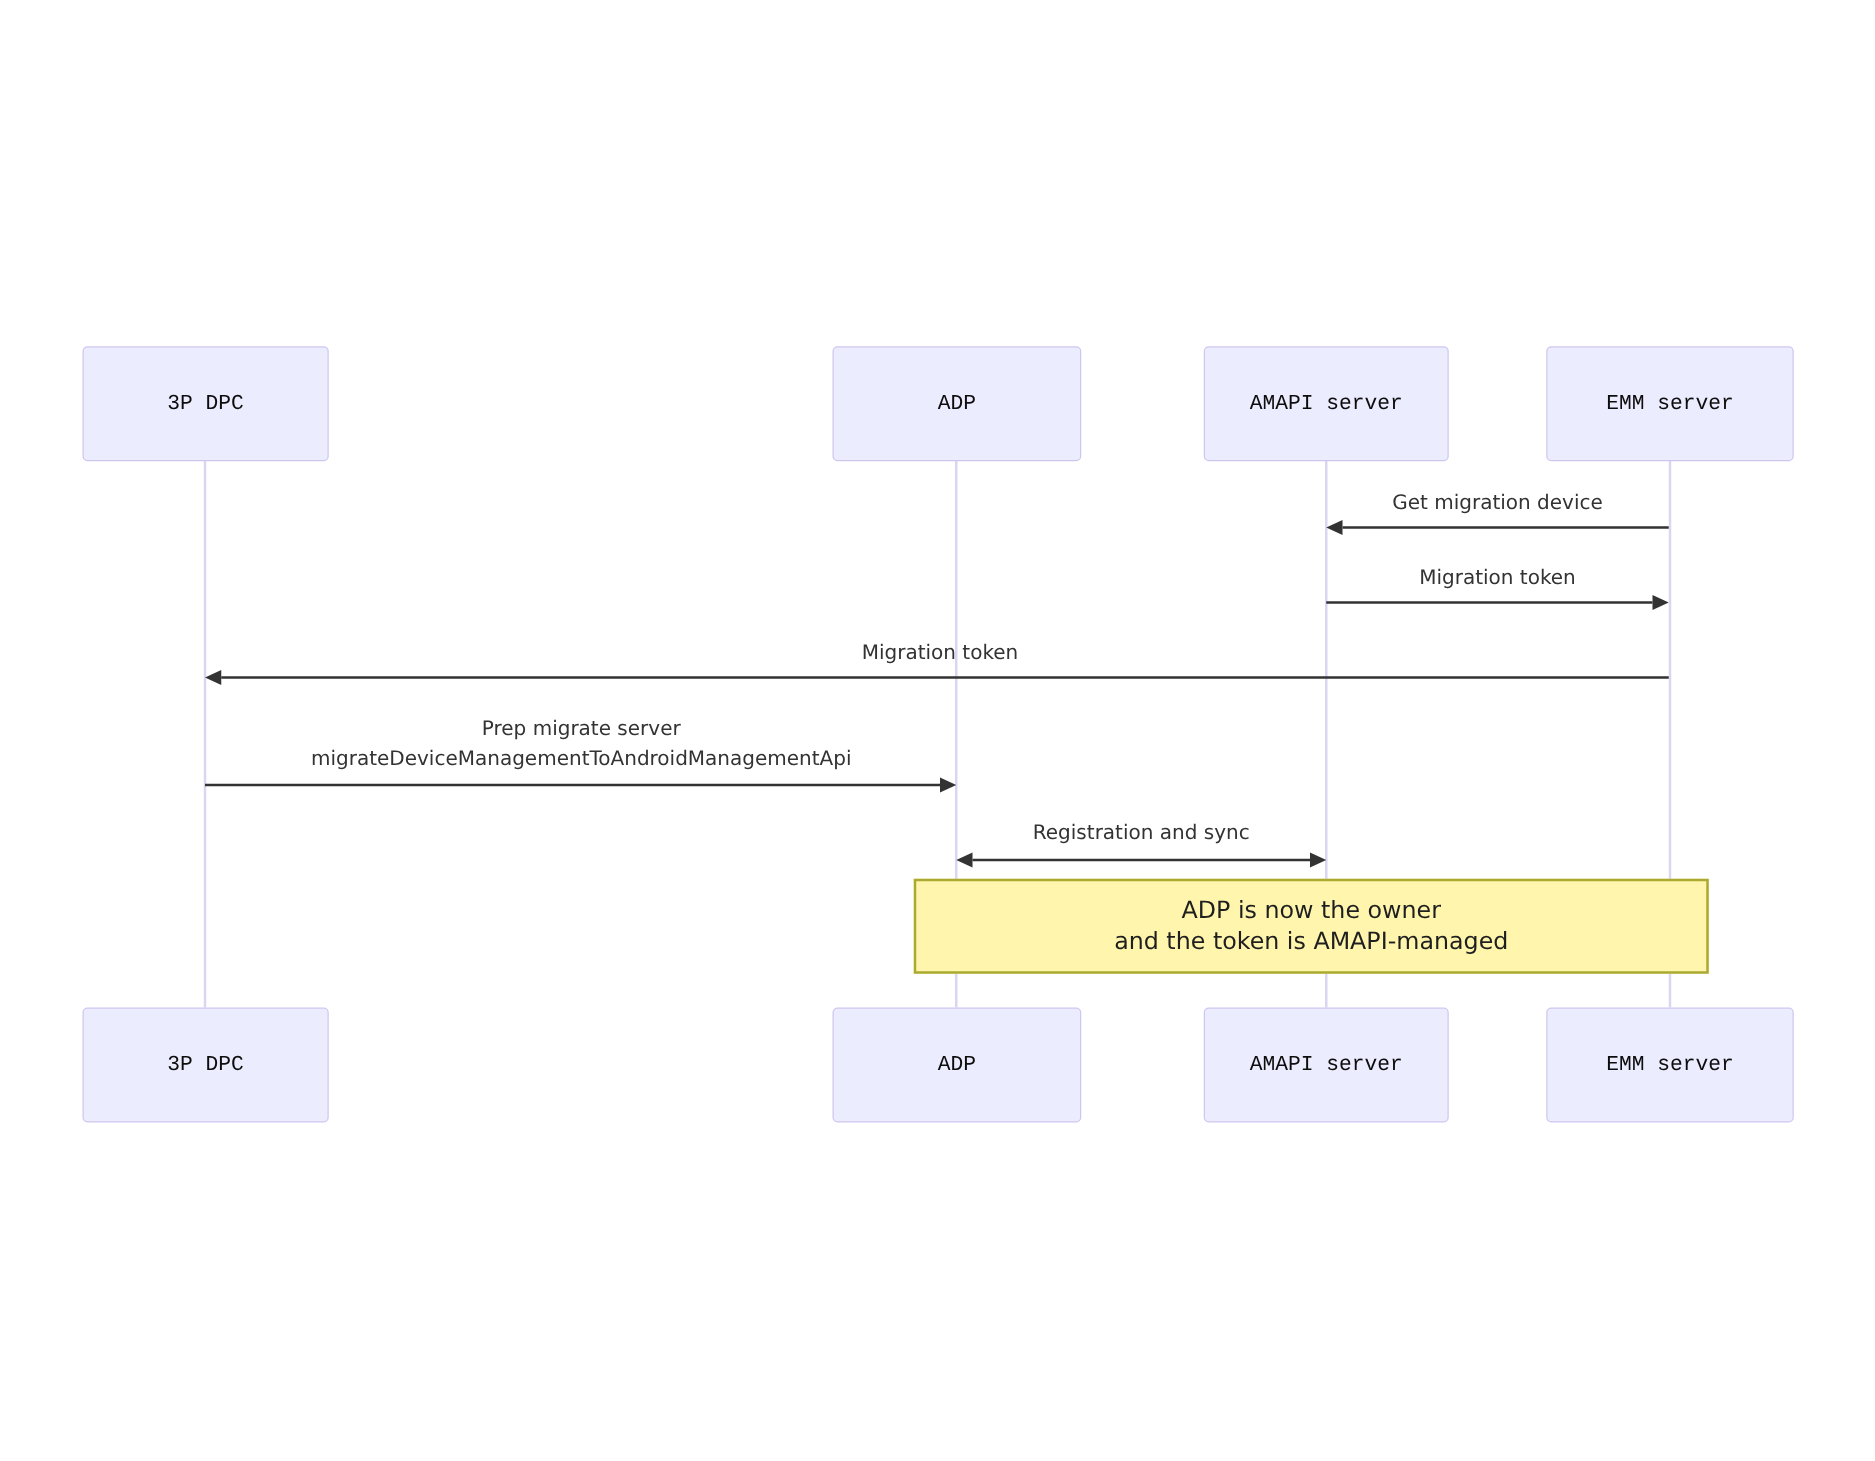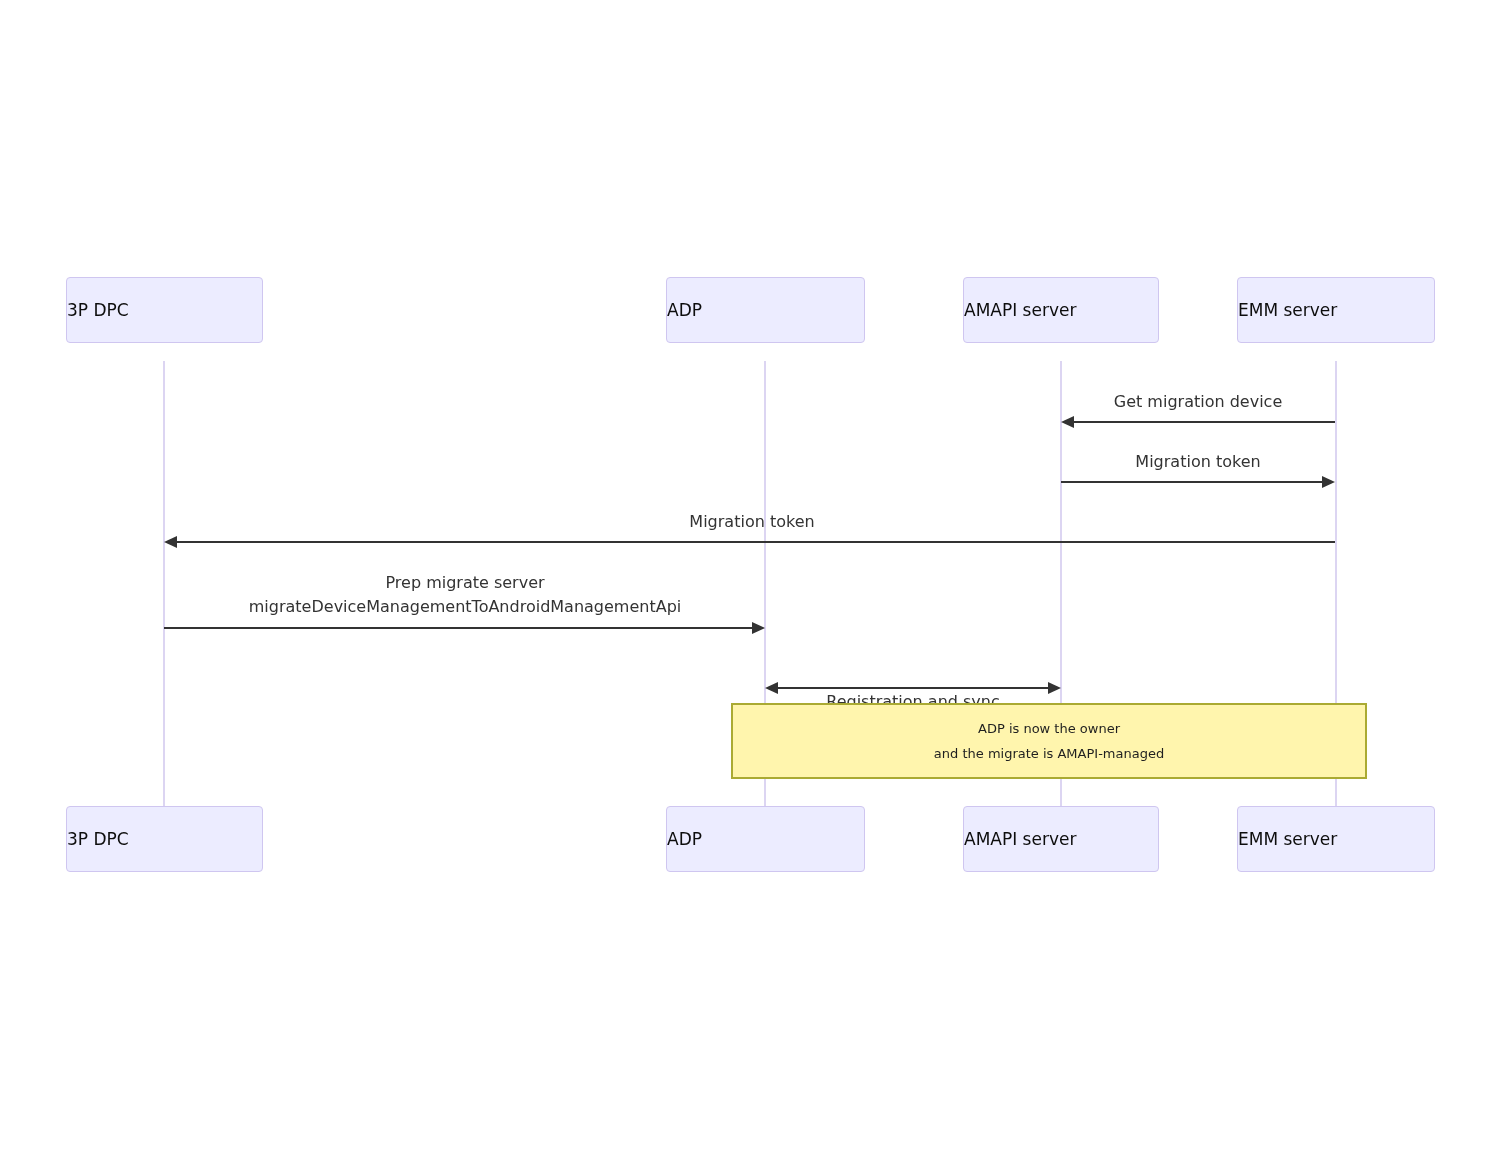--- a/index.html
+++ b/index.html
@@ -17,29 +17,31 @@
   }
   .lifeline {
     position: absolute;
     top: 361px;
     height: 445px;
     width: 2px;
     background: var(--lifeline, #dcd5f2);
   }
   .actor {
     position: absolute;
-    height: 66px;
+    height: 92px;
     background: var(--actor-fill, #ECECFF);
     border: 1px solid var(--actor-border, #cfc6f0);
     border-radius: 4px;
     display: flex;
     align-items: center;
+    justify-content: center;
     font-size: 17px;
     color: var(--actor-text, #0d0d0d);
     box-sizing: border-box;
+    font-family: Liberation Mono, monospace;
   }
   .actor.top { top: 277px; }
   .actor.bottom { top: 806px; }
   .msg-label {
     position: absolute;
     transform: translateX(-50%);
     white-space: nowrap;
     font-size: 16px;
     line-height: 24px;
     color: var(--message-text, #333333);
@@ -65,21 +67,21 @@
     top: 703px;
     width: 636px;
     height: 76px;
     background: var(--note-fill, #fff5ad);
     border: 2px solid var(--note-border, #aaaa33);
     box-sizing: border-box;
     display: flex;
     flex-direction: column;
     align-items: center;
     justify-content: center;
-    font-size: 13px;
+    font-size: 19px;
     line-height: 25px;
     color: var(--note-text, #1f1f1f);
     text-align: center;
   }
 </style>
 </head>
 <body>
 
 <div class="canvas">
 
@@ -113,28 +115,28 @@
   <div class="msg-line" style="left:177px;top:541px;width:1158px"></div>
   <div class="arrowhead point-left" style="left:164px;top:536px"></div>
 
   <div class="msg-label" style="left:465px;top:571px">
     <div>Prep migrate server</div>
     <div>migrateDeviceManagementToAndroidManagementApi</div>
   </div>
   <div class="msg-line" style="left:164px;top:627px;width:588px"></div>
   <div class="arrowhead point-right" style="left:752px;top:622px"></div>
 
-  <div class="msg-label" style="left:913px;top:690px">Registration and sync</div>
+  <div class="msg-label" style="left:913px;top:654px">Registration and sync</div>
   <div class="msg-line" style="left:778px;top:687px;width:270px"></div>
   <div class="arrowhead point-left" style="left:765px;top:682px"></div>
   <div class="arrowhead point-right" style="left:1048px;top:682px"></div>
 
   <div class="note">
     <div>ADP is now the owner</div>
-    <div>and the migrate is AMAPI-managed</div>
+    <div>and the token is AMAPI-managed</div>
   </div>
 
   <div class="actor bottom" style="left:66px;width:197px">
     <span>3P DPC</span>
   </div>
   <div class="actor bottom" style="left:666px;width:199px">
     <span>ADP</span>
   </div>
   <div class="actor bottom" style="left:963px;width:196px">
     <span>AMAPI server</span>

